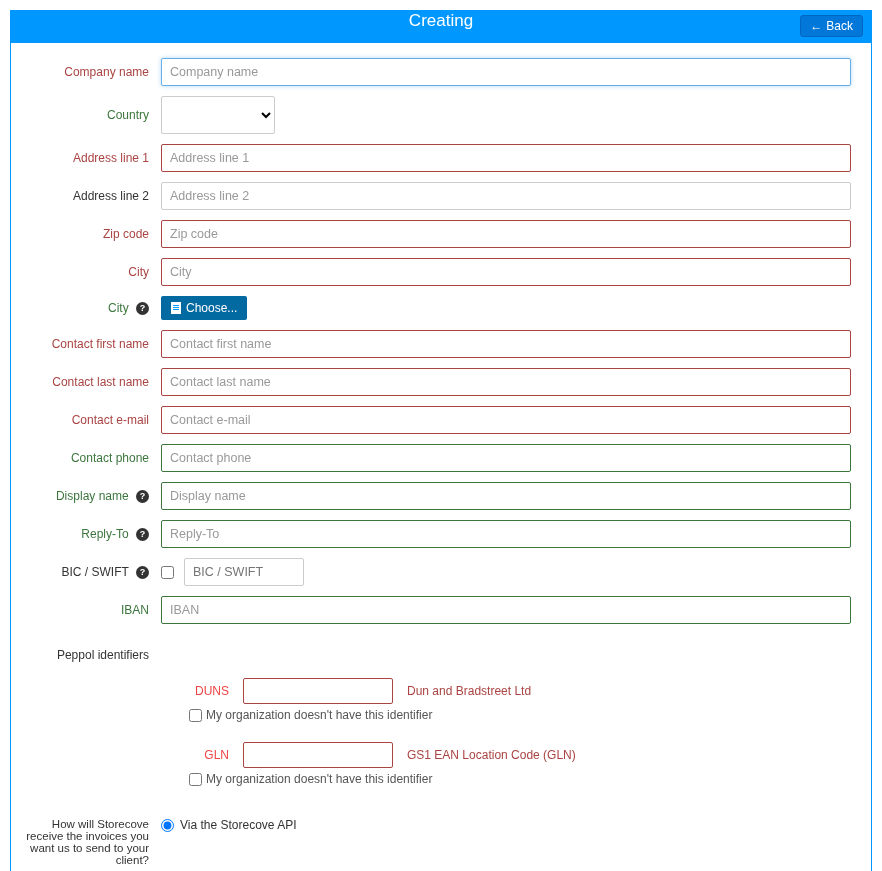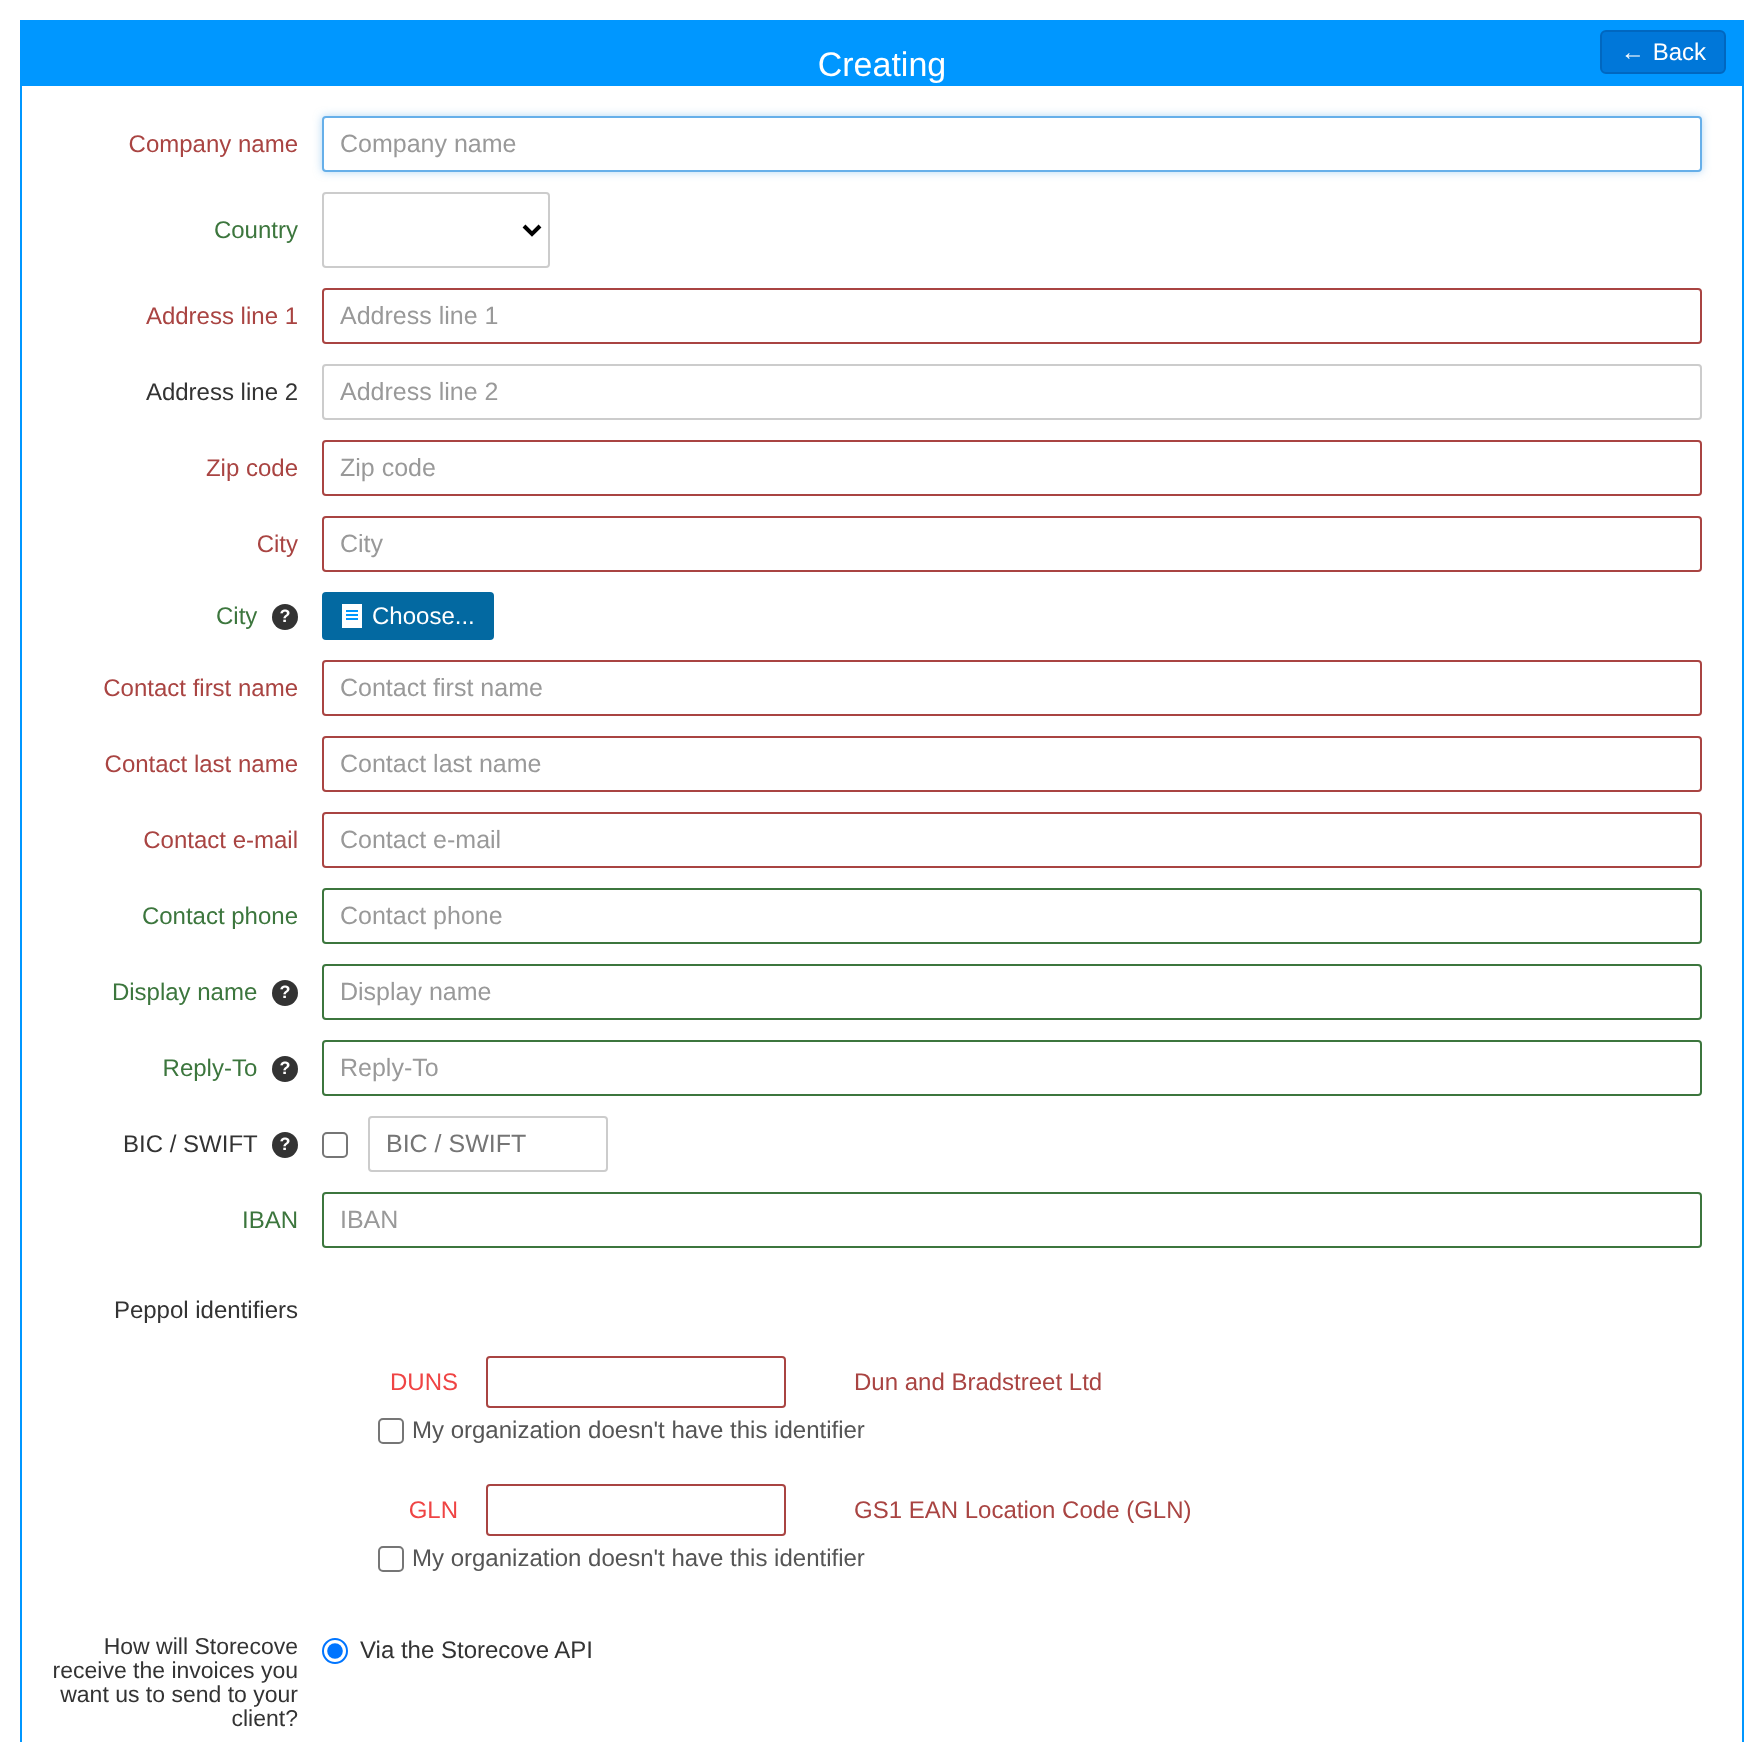--- a/index.html
+++ b/index.html
@@ -12,21 +12,21 @@
   }
   .panel {
     border: 1px solid #0097ff;
     width: 862px;
     margin: 0 auto;
   }
   .panel-header {
     background: #0097ff;
     color: #fff;
     display: flex;
-    align-items: flex-end;
+    align-items: flex-start;
     justify-content: center;
     height: 32px;
     position: relative;
     padding: 0 24px;
   }
   .panel-title {
     font-size: 17px;
     font-weight: 400;
   }
   .back-btn {
@@ -143,21 +143,20 @@
     width: 150px;
     height: 26px;
     border: 1px solid #a94442;
     border-radius: 2px;
     padding: 2px 6px;
     font-size: 12.5px;
   }
   .peppol-desc {
     color: #a94442;
     font-size: 12px;
-    margin-left: 20px;
   }
   .peppol-check {
     font-size: 12px;
     color: #555;
     display: flex;
     align-items: center;
     gap: 4px;
   }
   .radio-row {
     display: flex;

